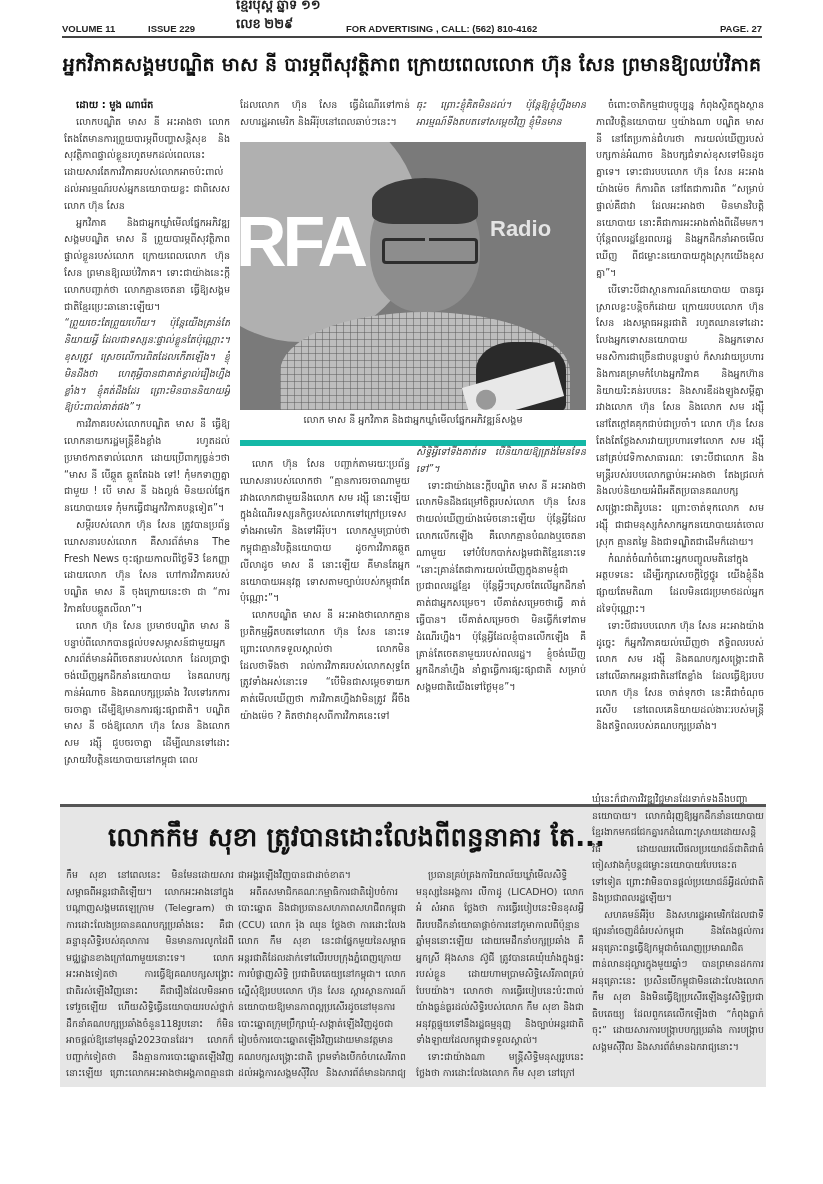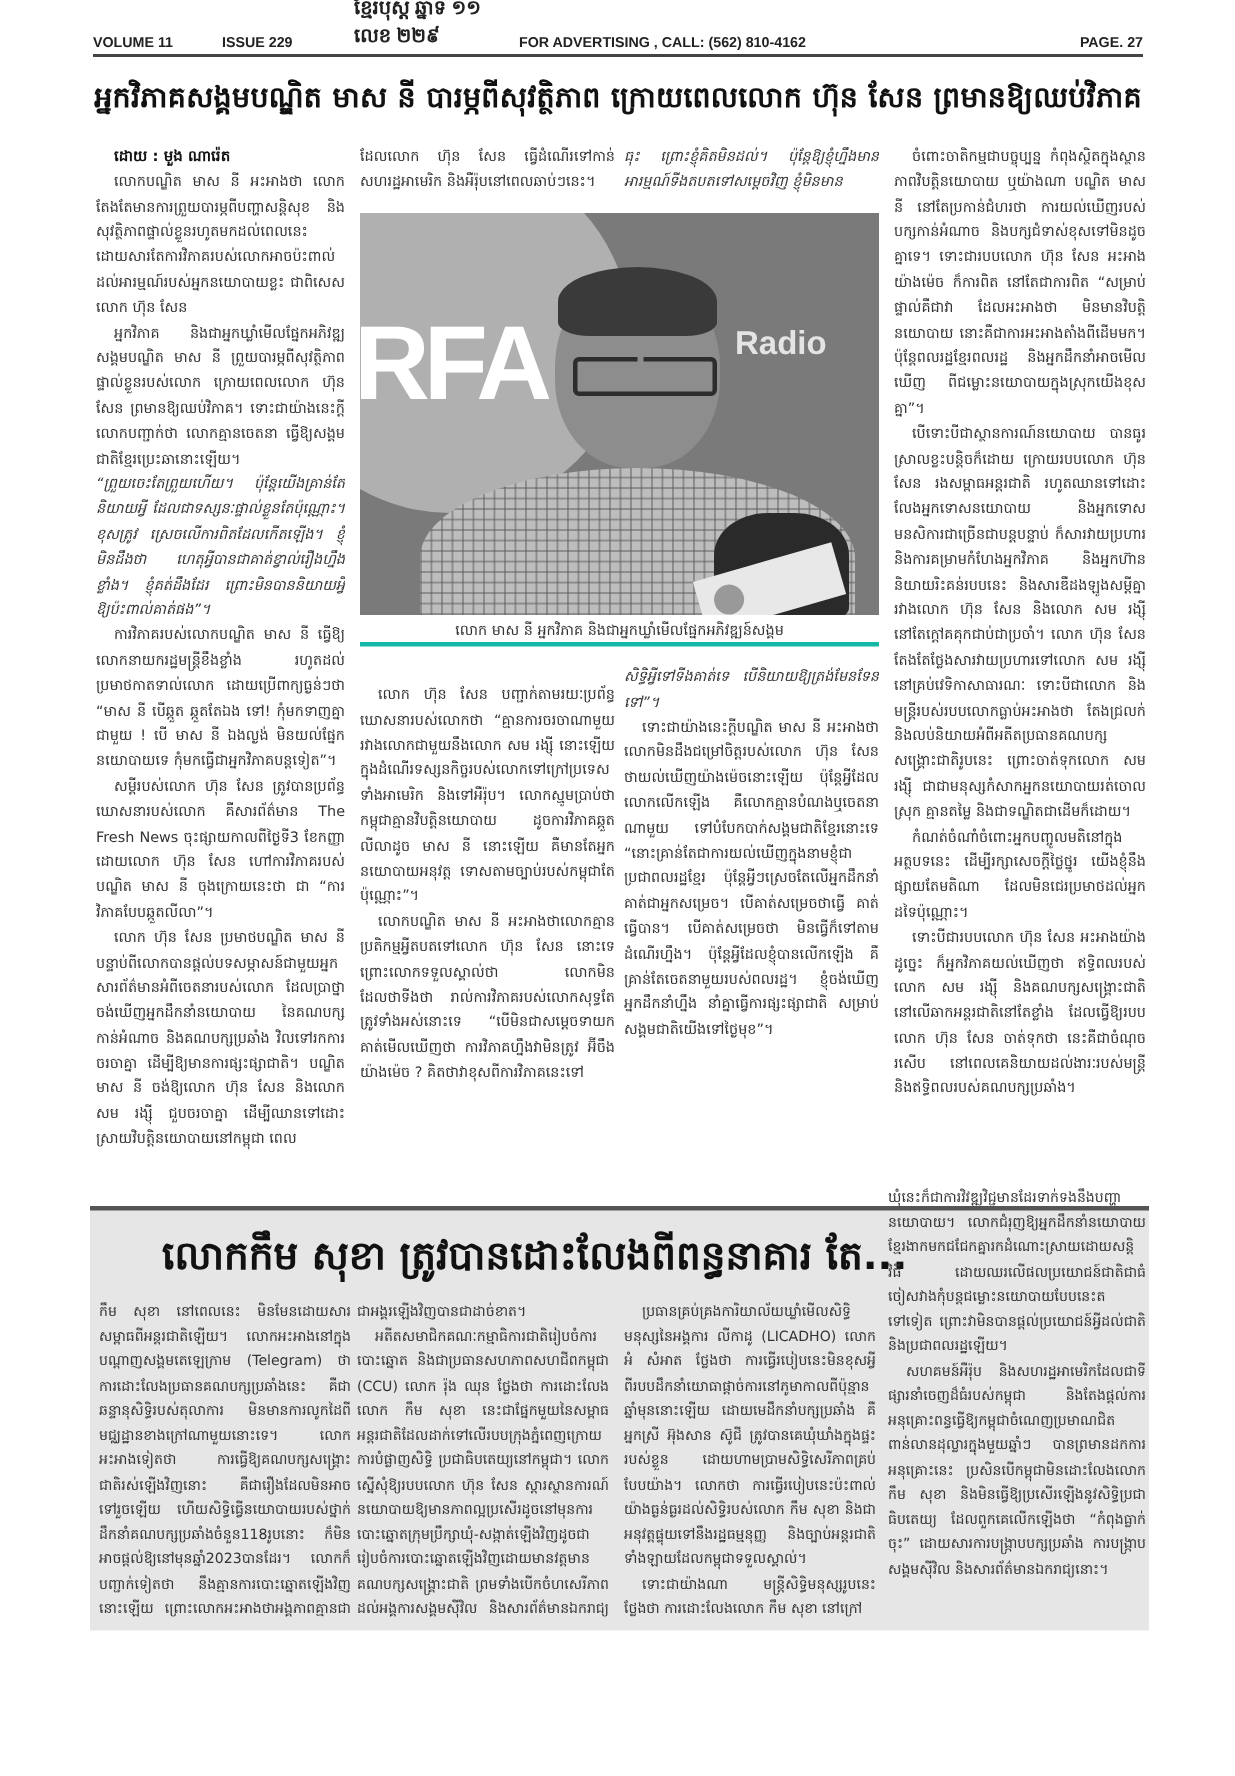--- a/index.html
+++ b/index.html
@@ -47,21 +47,21 @@
                   background-color: #bdbdbd;
                   background-image: linear-gradient(90deg, rgba(90,90,90,.5) 1px, transparent 1px),
                                     linear-gradient(0deg, rgba(90,90,90,.5) 1px, transparent 1px);
                   background-size: 7px 7px; }
   .photo .mic { position: absolute; left: 236px; top: 200px; width: 90px; height: 70px;
                 background: #2a2a2a; border-radius: 40% 40% 10% 10%; }
   .photo .micflag { position: absolute; left: 225px; top: 232px; width: 96px; height: 36px;
                     background: #e8e8e8; transform: rotate(-16deg); }
   .photo .micflag::after { content: ""; position: absolute; left: 10px; top: 8px; width: 20px; height: 20px; border-radius: 50%; background: #999; }
   .caption { position: absolute; left: 240px; top: 414px; width: 346px; text-align: center;
-             font-size: 9.6px; color: #333; padding-bottom: 0; border-bottom: 3px solid #14b8a6; }
+             font-size: 9.6px; color: #333; padding-bottom: 12px; border-bottom: 6px solid #14b8a6; }
   .c2b { left: 240px; top: 456px; width: 170px; height: 320px; overflow: hidden; }
   .c3b { left: 416px; top: 444px; width: 170px; height: 320px; overflow: hidden; }
   .box { position: absolute; left: 60px; top: 804px; width: 706px; height: 280px;
          background: #e6e6e6; border-top: 3px solid #555; }
   .box-headline { position: absolute; left: 12px; top: 14px; font-weight: bold; font-size: 26px;
                   color: #111; white-space: nowrap; margin-left: 36px; }
   .bc { position: absolute; font-size: 9.4px; line-height: 16.5px; color: #333; text-align: justify; overflow: hidden; }
   .bc p { margin: 0; text-indent: 12px; }
   .bc p.noindent { text-indent: 0; }
   .bc1 { left: 6px; top: 60px; width: 168px; height: 214px; }

